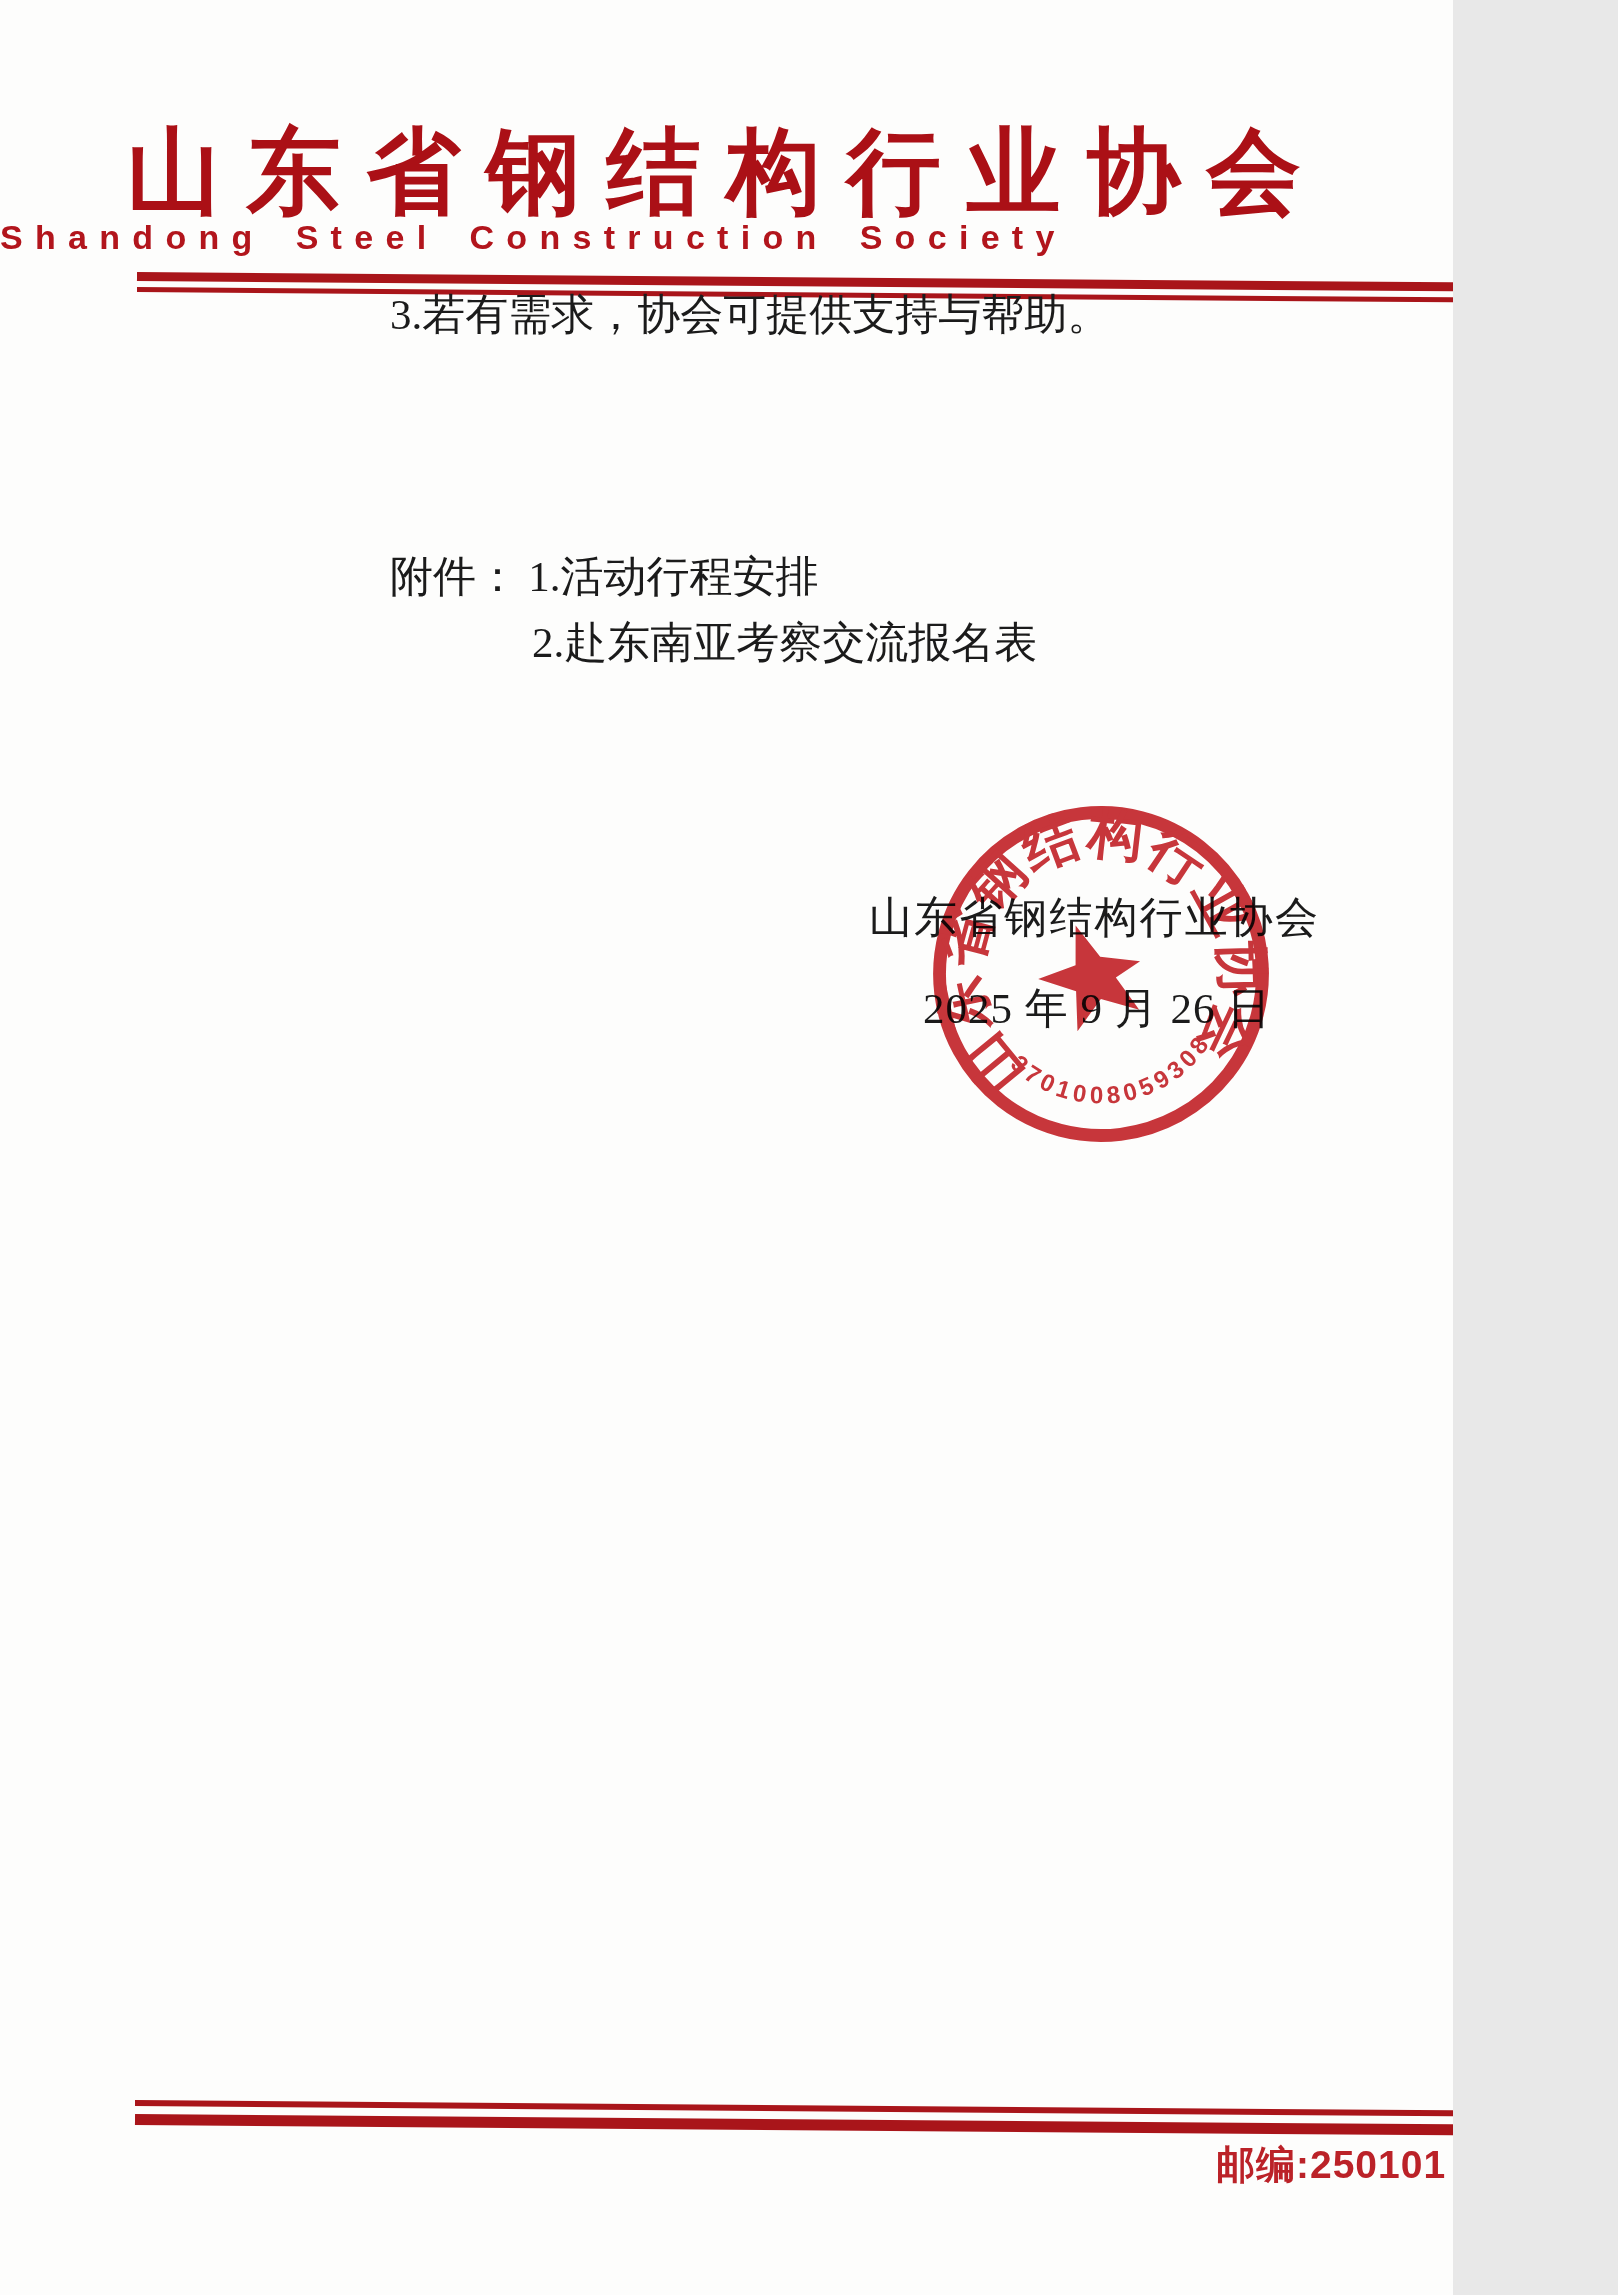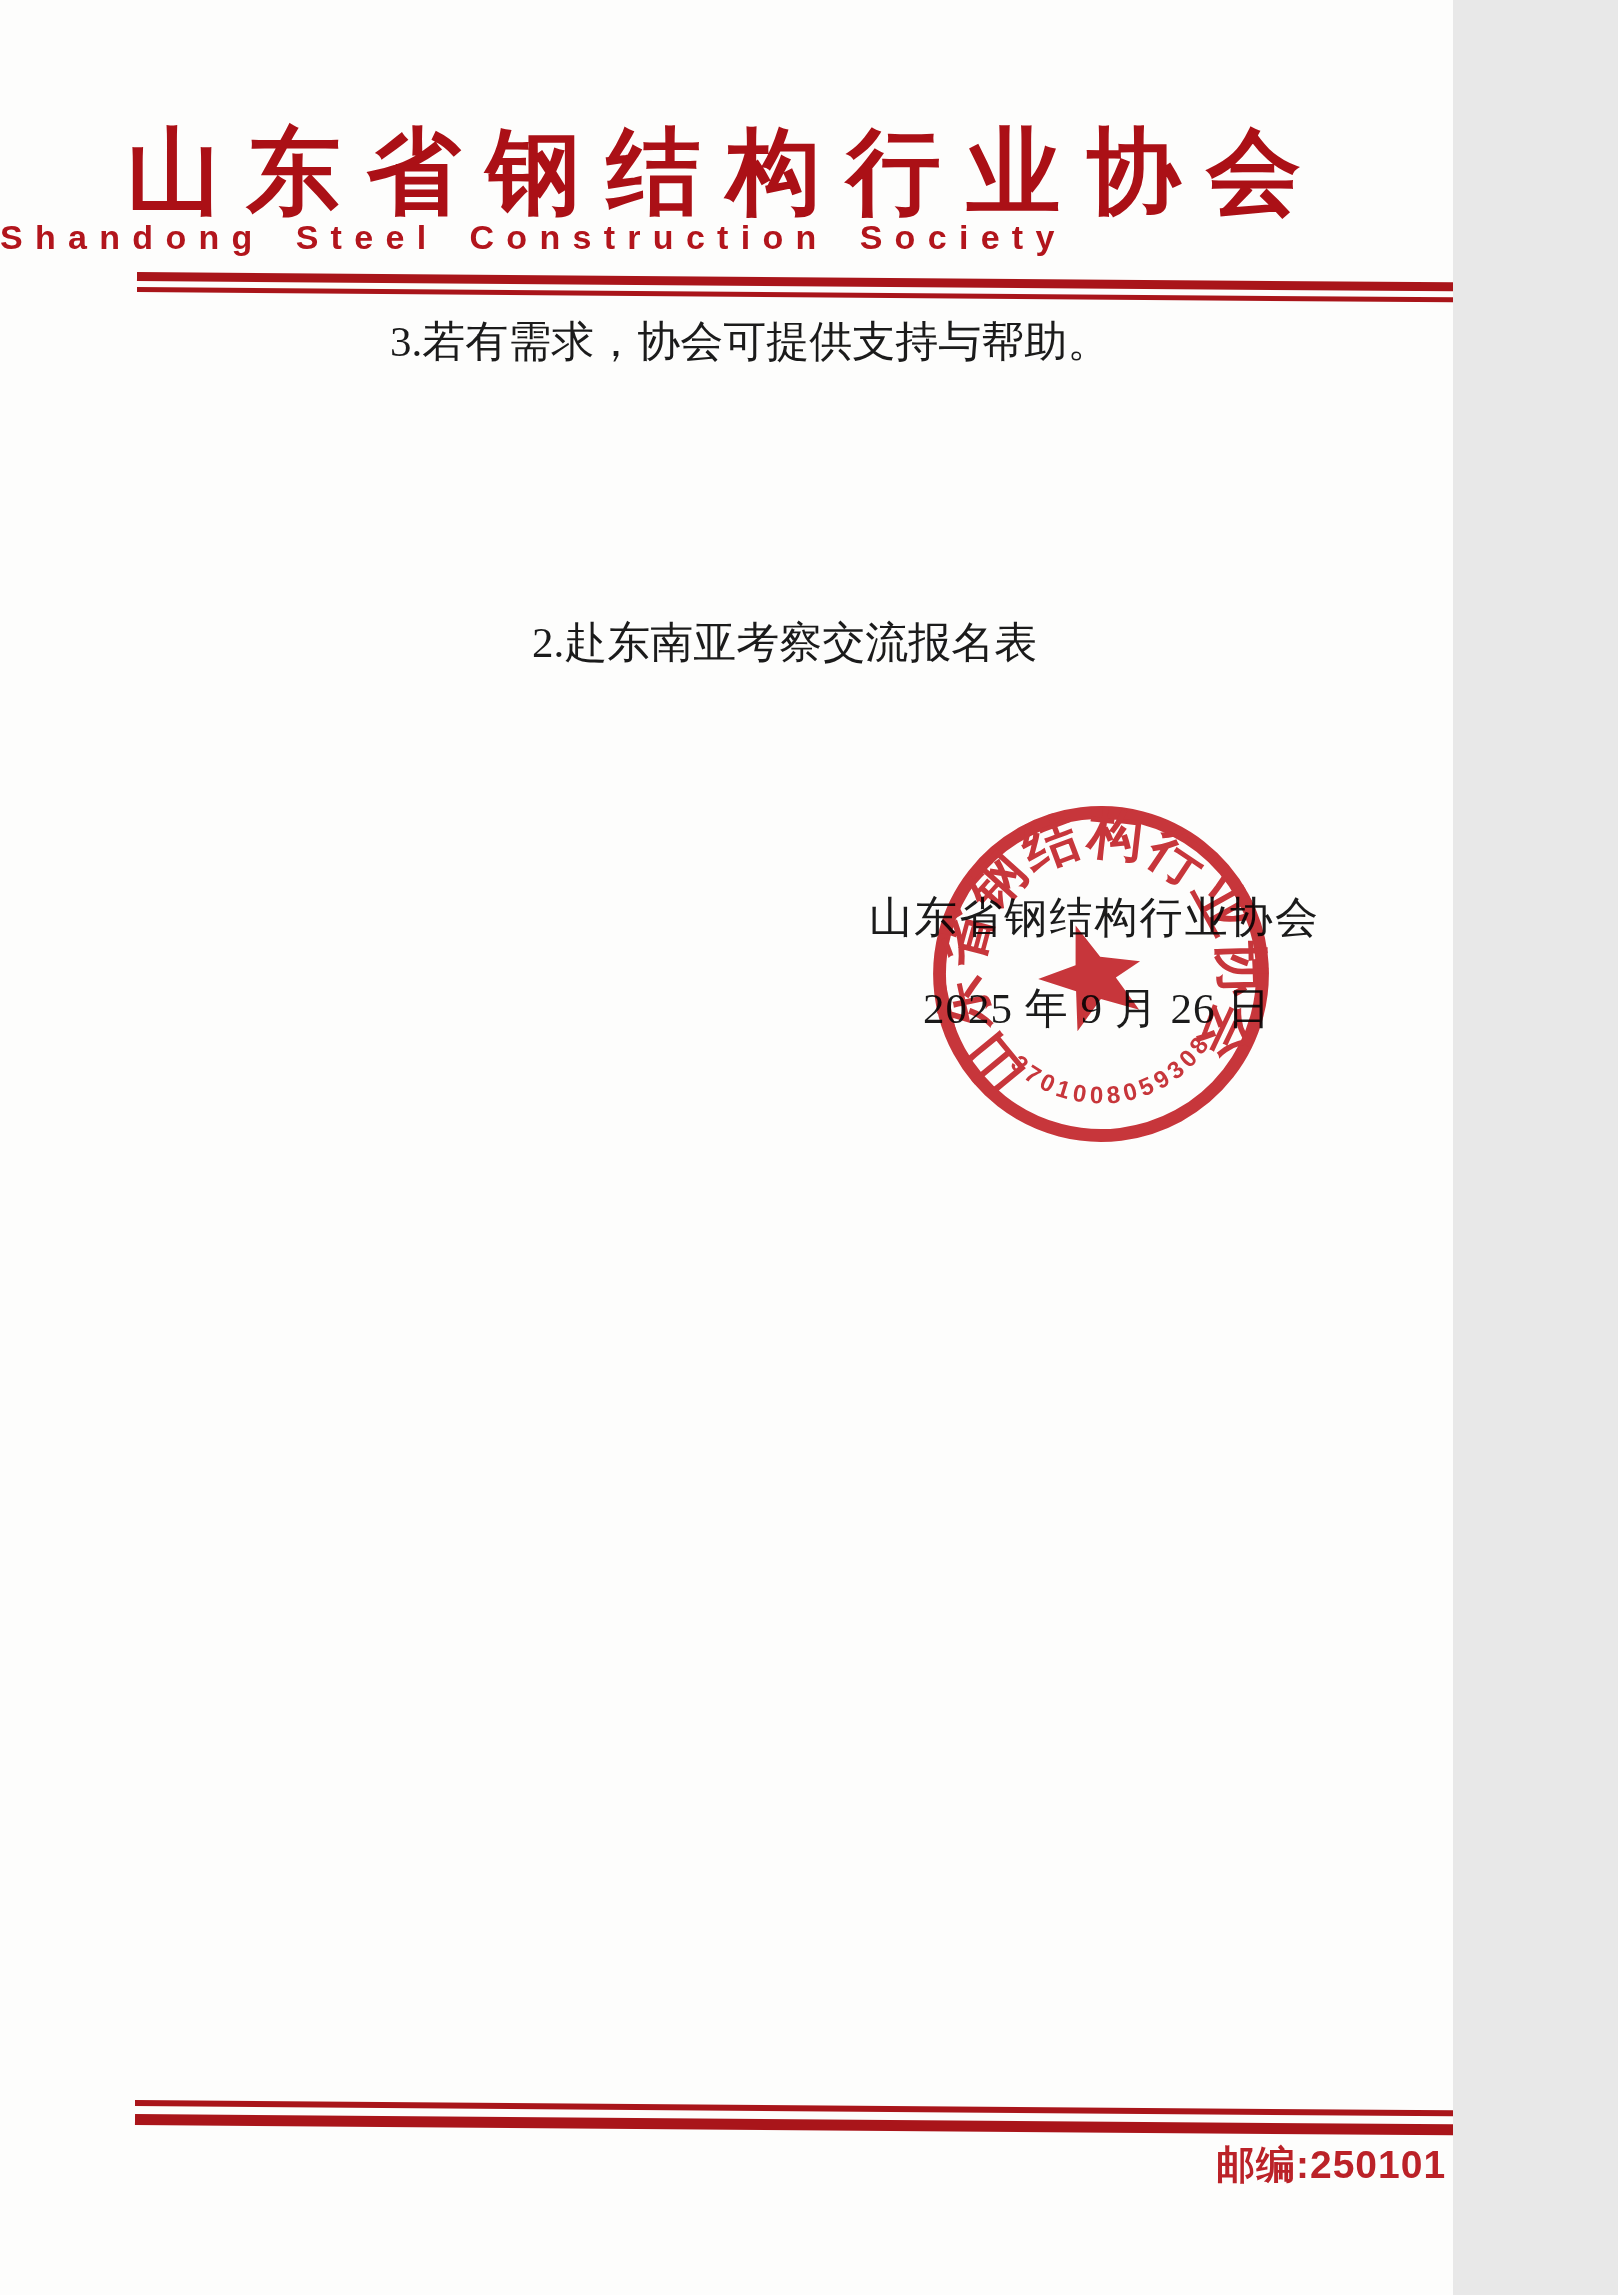--- a/index.html
+++ b/index.html
@@ -37,21 +37,21 @@
   .rule-f1{left:135px;top:2100px;width:1385px;height:5.7px;}
   .rule-f2{left:135px;top:2114px;width:1385px;height:11.3px;}
   
   .bodyline{
     position:absolute;
     font-size:43px;line-height:1.08;
     color:#1b1b1b;
     white-space:nowrap;
     font-family:"Liberation Serif","DejaVu Serif",serif;
   }
-  #point3{left:390px;top:319px;}
+  #point3{left:390px;top:292px;}
   #contact{left:390px;top:393px;}
   #contact .phone{margin-left:43px;letter-spacing:3.1px;}
   #attach-row{left:390px;top:554px;}
   #attach-row .item{margin-left:9.3px;}
   #attach2{left:532px;top:620px;}
   #attach3{left:532px;top:737px;}
   #sign-org{left:869px;top:895px;letter-spacing:2.1px;z-index:2;}
   #sign-date{left:923px;top:986px;letter-spacing:1px;z-index:2;}
   
   .stamp{
@@ -81,20 +81,23 @@
 <div class="page">
 
   <div class="org-title">山东省钢结构行业协会</div>
   <div class="org-title-en">Shandong Steel Construction Society</div>
   <div class="rule rule-h1"></div>
   <div class="rule rule-h2"></div>
 
   <div class="bodyline" id="point3">3.若有需求，协会可提供支持与帮助。</div>
 
 
+  <div class="bodyline" id="attach-row">
+    <span>附件：</span><span class="item">1.活动行程安排</span>
+  </div>
   <div class="bodyline" id="attach2">2.赴东南亚考察交流报名表</div>
 
   <div class="bodyline" id="sign-org">山东省钢结构行业协会</div>
   <div class="bodyline" id="sign-date">2025 年 9 月 26 日</div>
 
   <svg class="stamp" viewBox="0 0 704 704" xmlns="http://www.w3.org/2000/svg">
     <defs>
       <path id="ringTextPath" d="M 185.1 518.9 A 236 236 0 1 1 518.9 518.9" fill="none"></path>
       <path id="serialPath" d="M 153.4 507.2 A 252 252 0 0 0 550.4 507.2" fill="none"></path>
     </defs>

